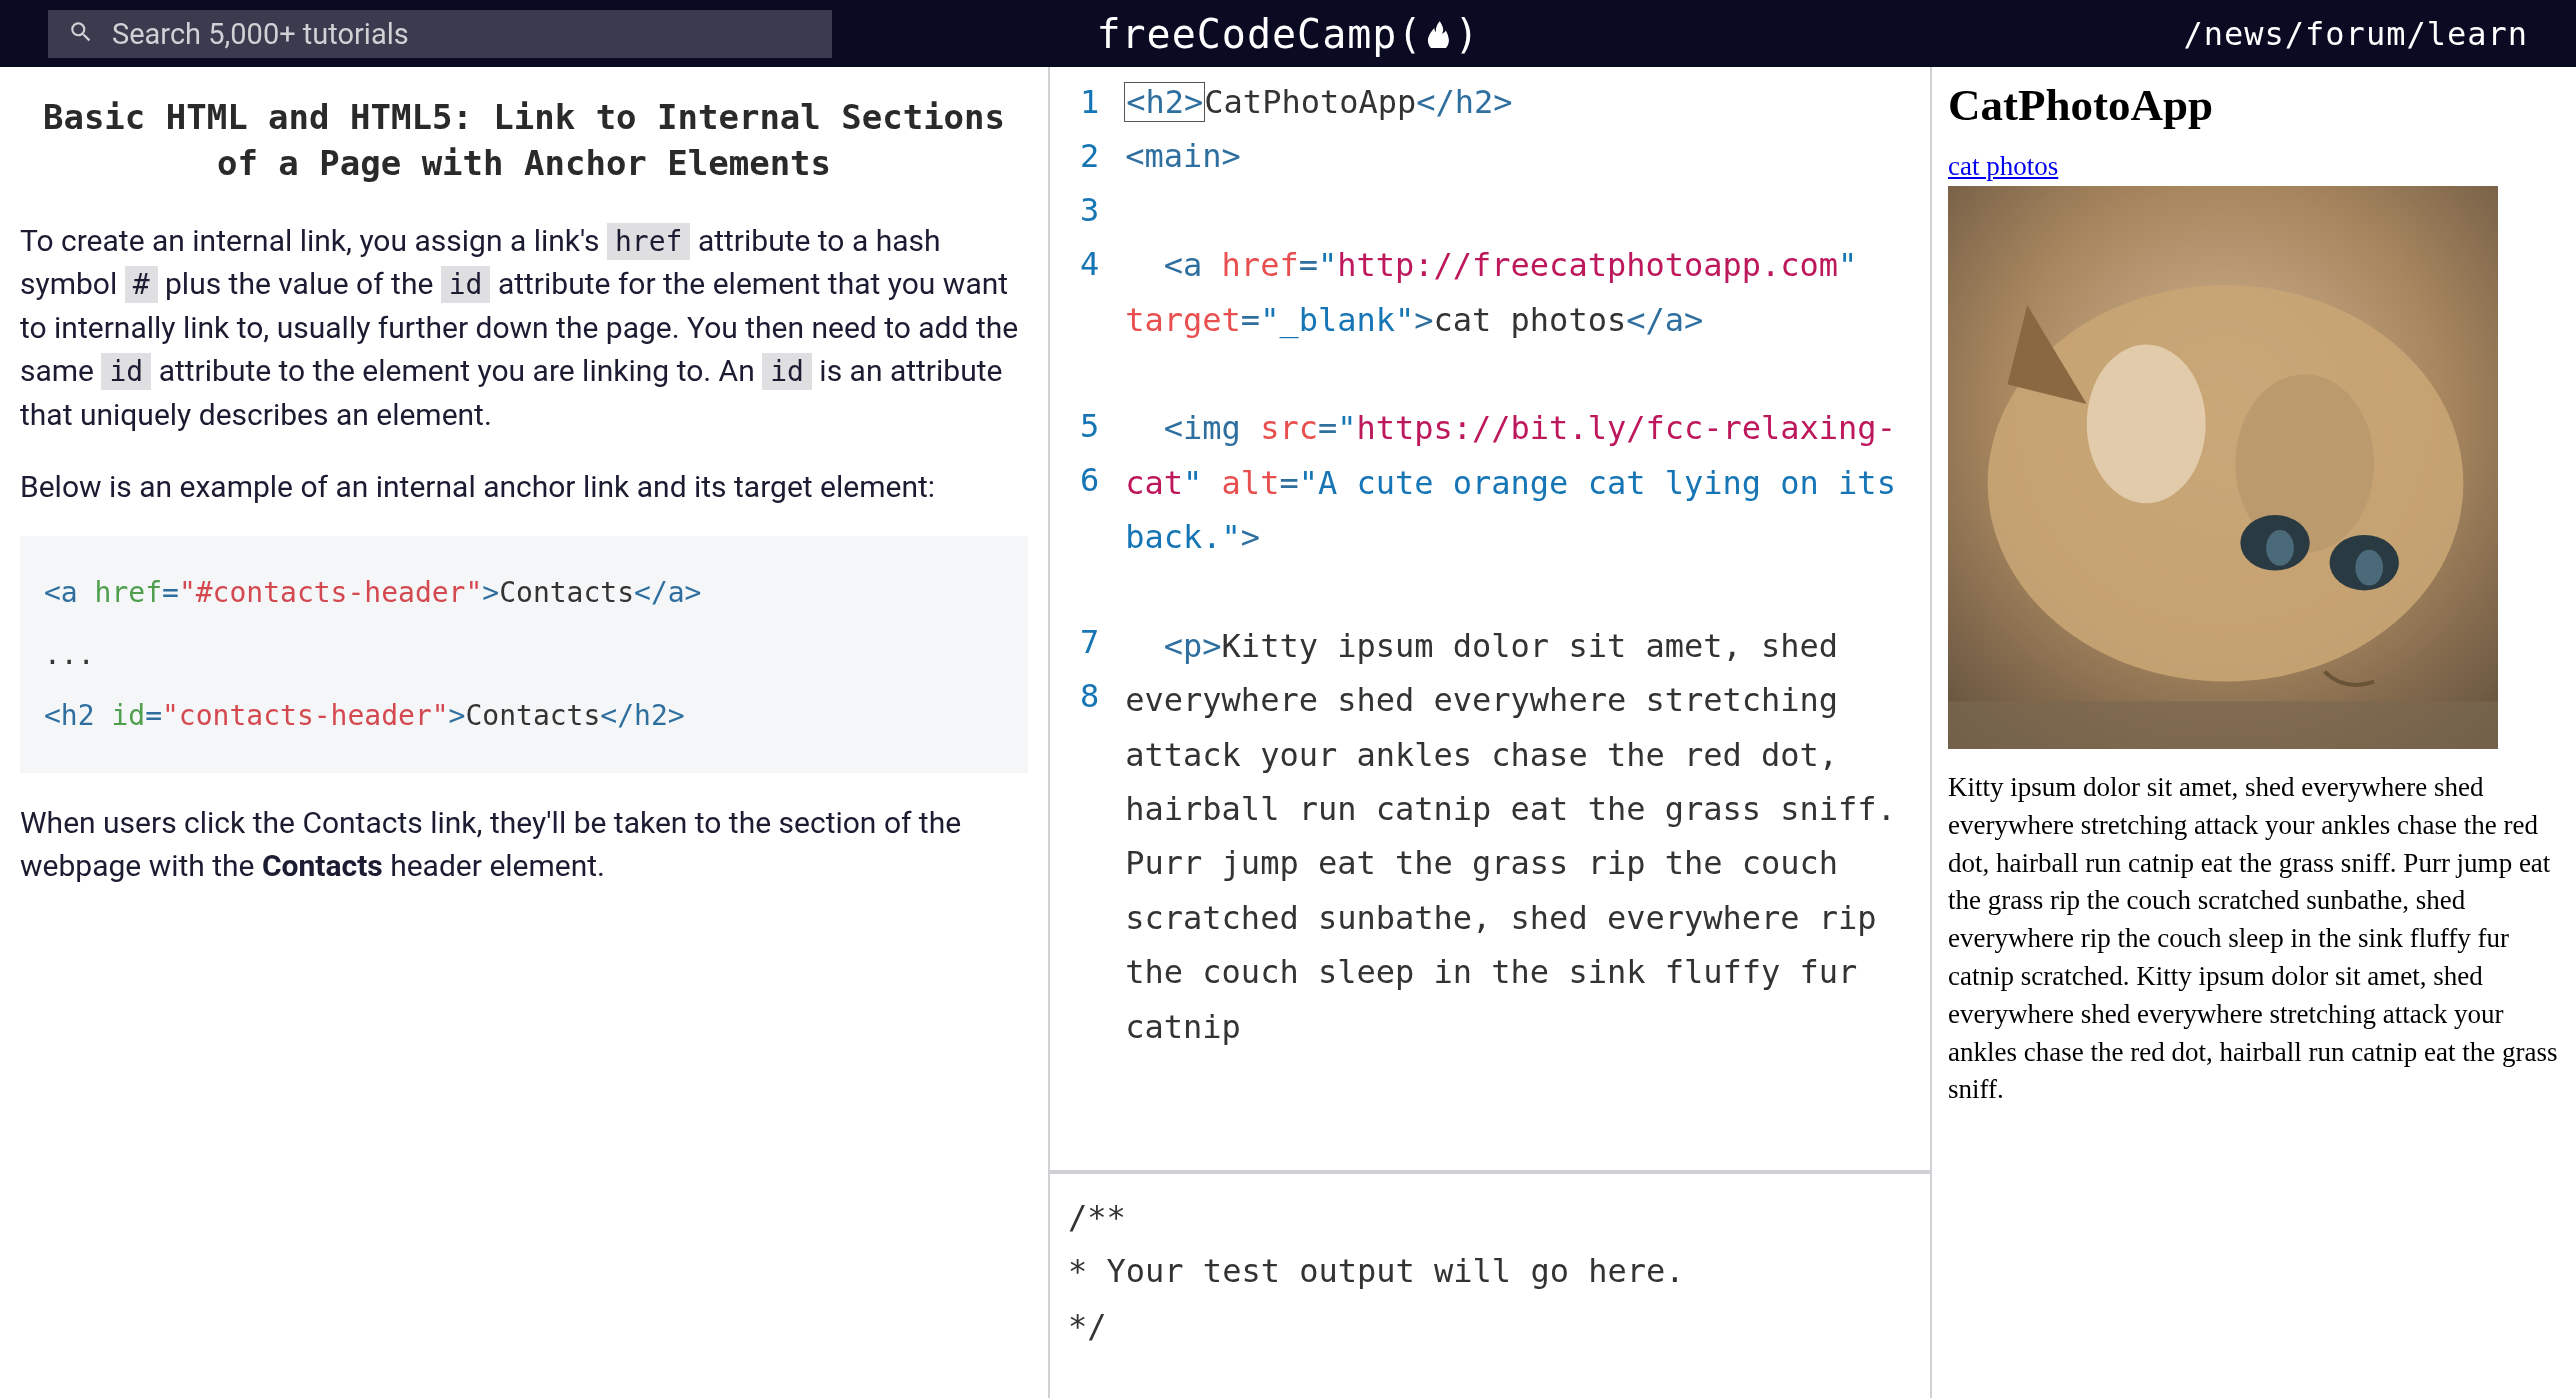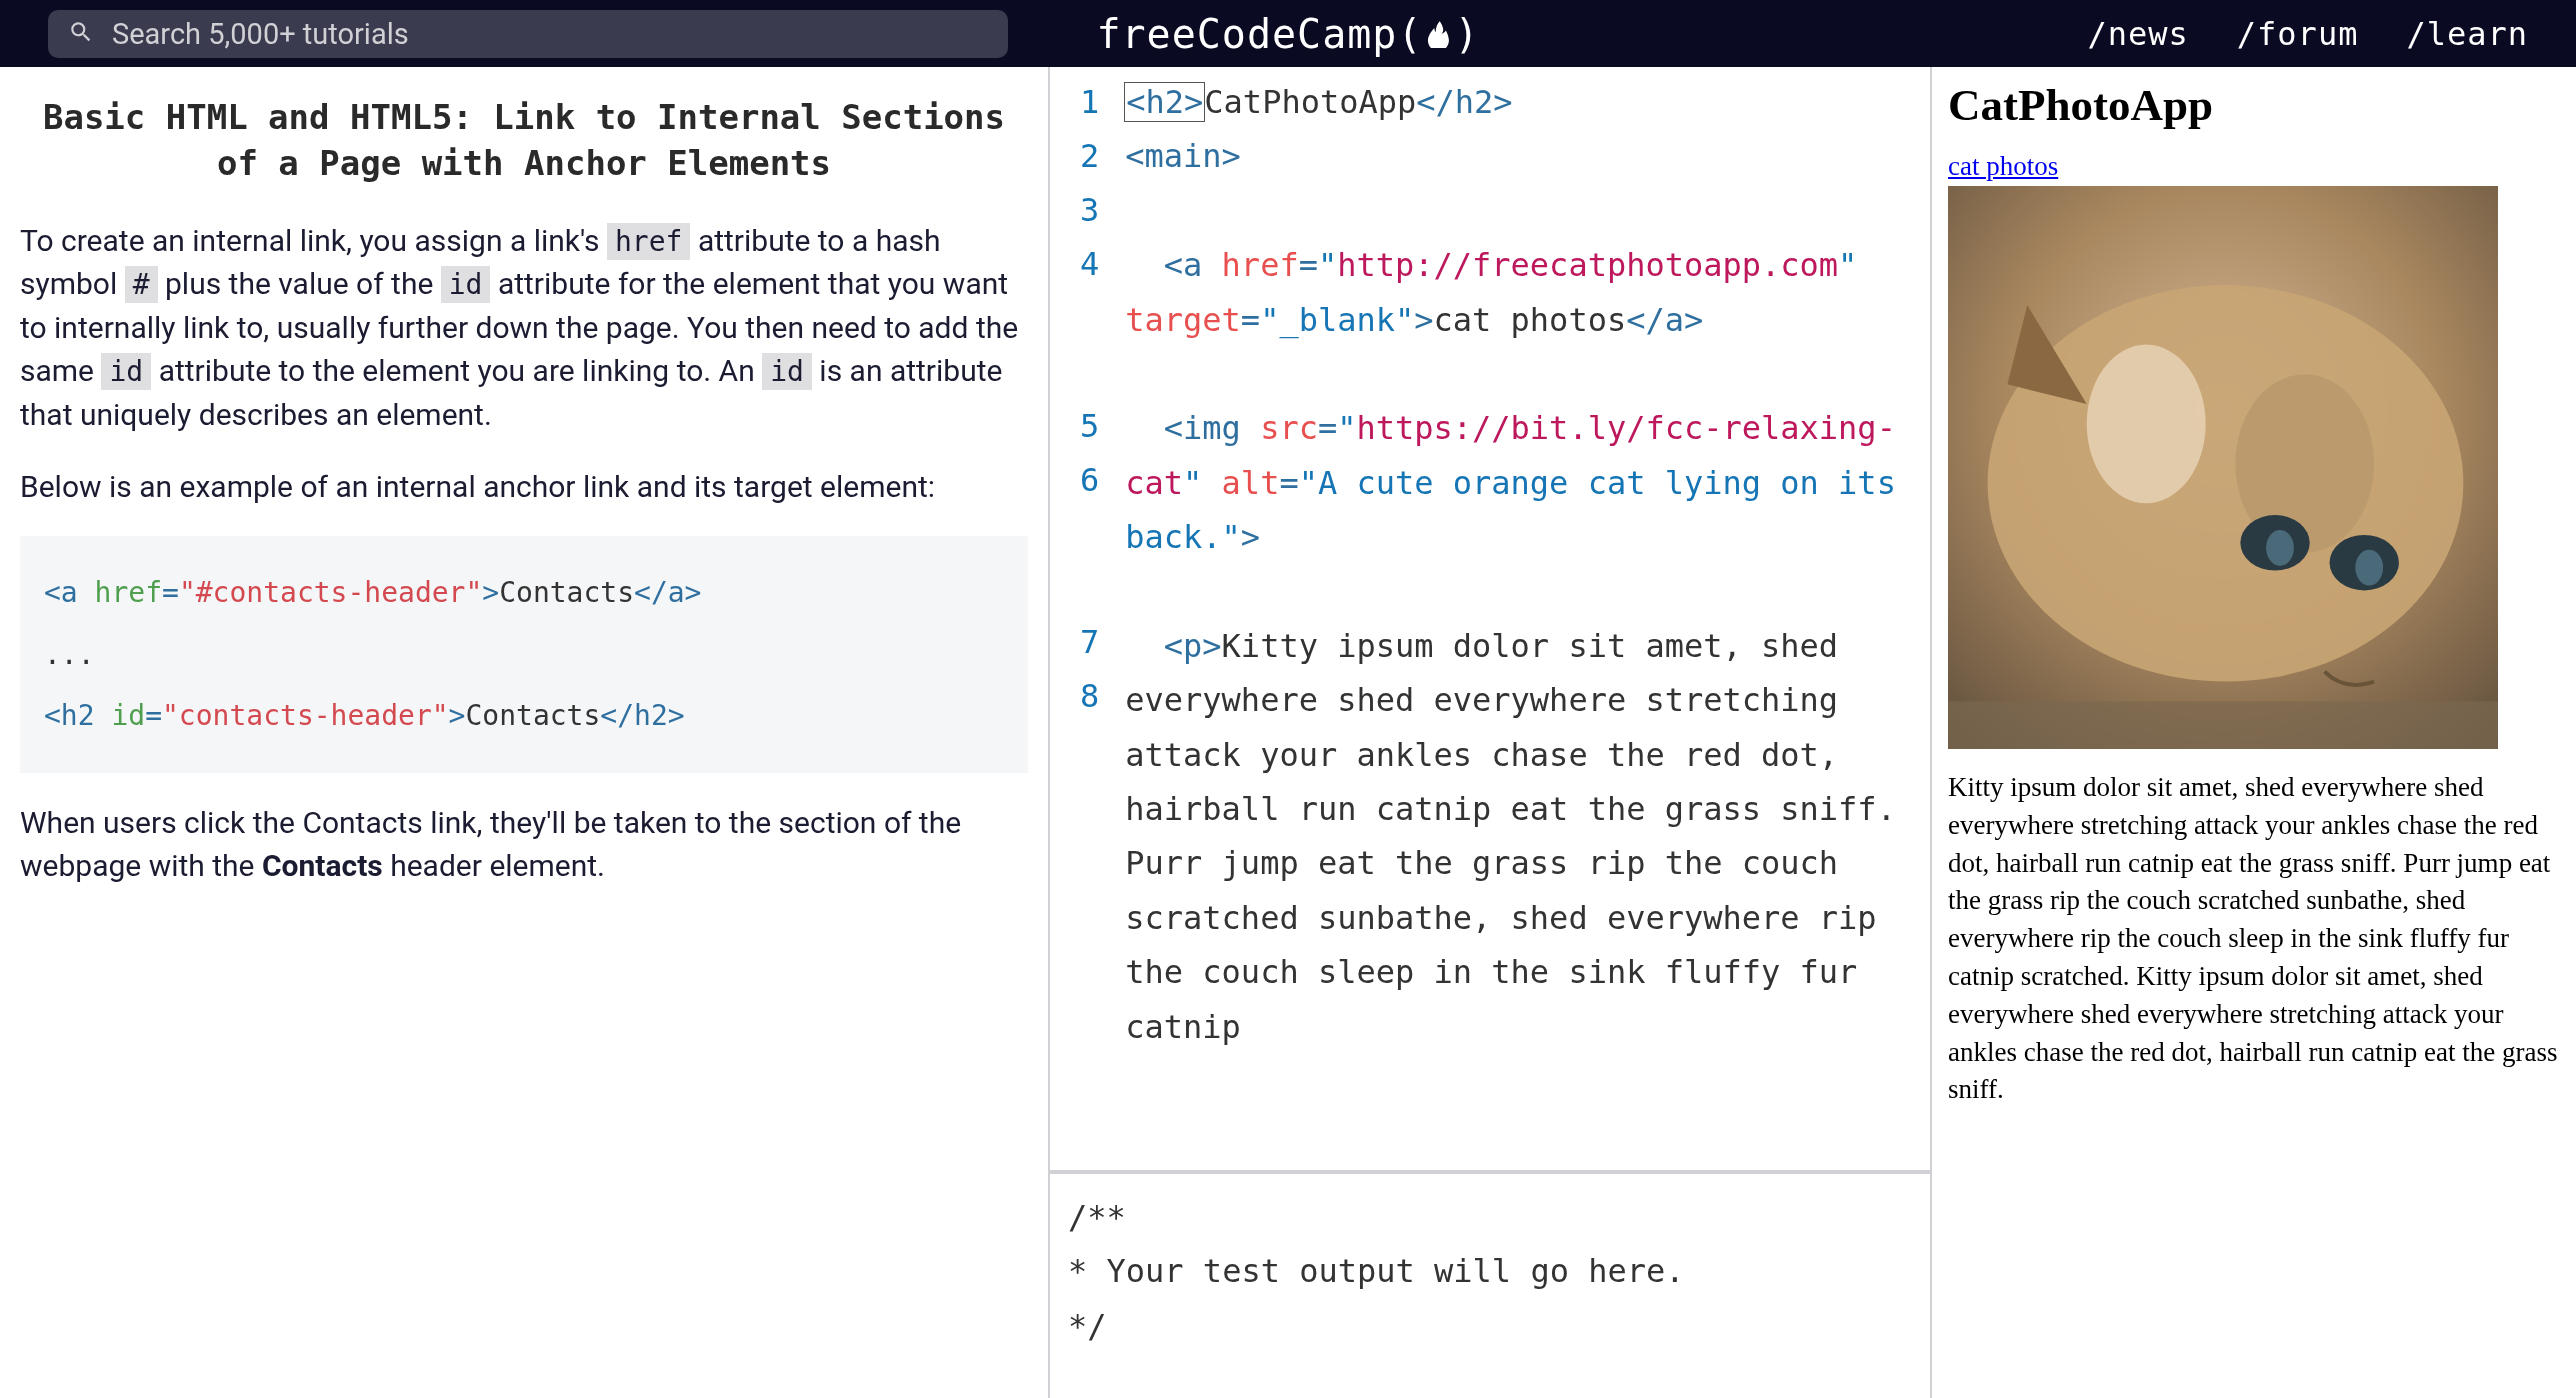--- a/index.html
+++ b/index.html
@@ -18,23 +18,22 @@
   align-items: center;
   height: 67px;
   padding: 0 48px;
   flex-shrink: 0;
 }
 .search-wrap {
   background: #3b3b4f;
   display: flex;
   align-items: center;
   padding: 6px 20px;
-  width: 960px;
+  width: 784px;
   height: 48px;
-  border-radius: 10px;
 }
 .search-wrap svg { width: 26px; height: 26px; fill: #d0d0d5; margin-right: 18px; flex-shrink: 0; }
 .search-input {
   background: transparent;
   border: none;
   color: #d0d0d5;
   font-size: 29px;
   outline: none;
   width: 100%;
   font-family: inherit;
@@ -49,21 +48,21 @@
   transform: translateX(-50%);
   display: flex;
   align-items: center;
 }
 .brand-flame {
   display: inline-flex;
   align-items: center;
   margin: 0 2px;
 }
 .brand-flame svg { width: 28px; height: 28px; fill: #fff; }
-.nav-links { margin-left: auto; display: flex; gap: 48px; }
+.nav-links { margin-left: auto; display: flex; }
 .nav-link {
   font-family: "Menlo", "Consolas", monospace;
   font-size: 32px;
   color: #fff;
   text-decoration: none;
   letter-spacing: 1px;
 }
 
 
 .main { display: flex; flex: 1; overflow: hidden; }

